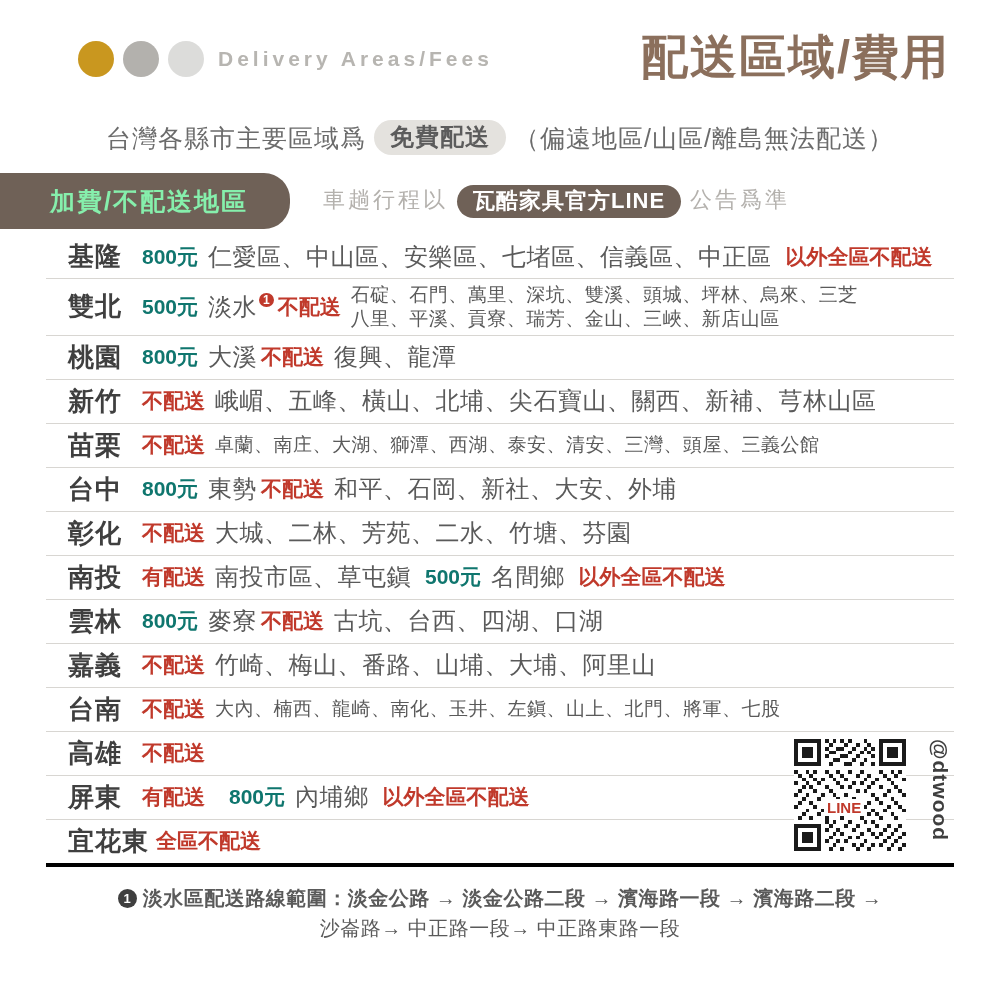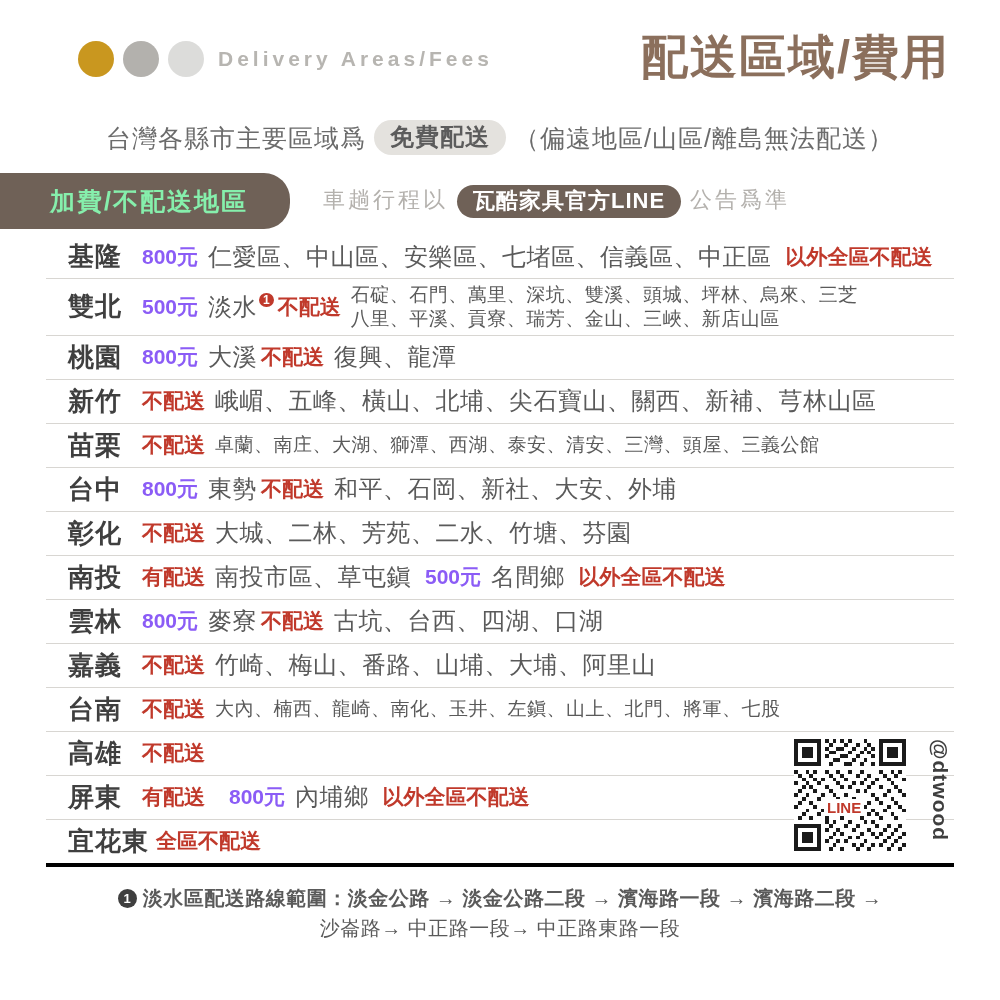--- a/index.html
+++ b/index.html
@@ -159,21 +159,21 @@
   .cells {
     display: flex;
     align-items: center;
     flex-wrap: wrap;
     gap: 0;
     flex: 1;
   }
   .fee {
     font-size: 21px;
     font-weight: bold;
-    color: #8b5cf6;
+    color: #0f766e;
     margin-right: 10px;
     white-space: nowrap;
   }
   .tag-red {
     font-size: 21px;
     font-weight: bold;
     color: #c0392b;
     margin: 0 10px 0 4px;
     white-space: nowrap;
   }

